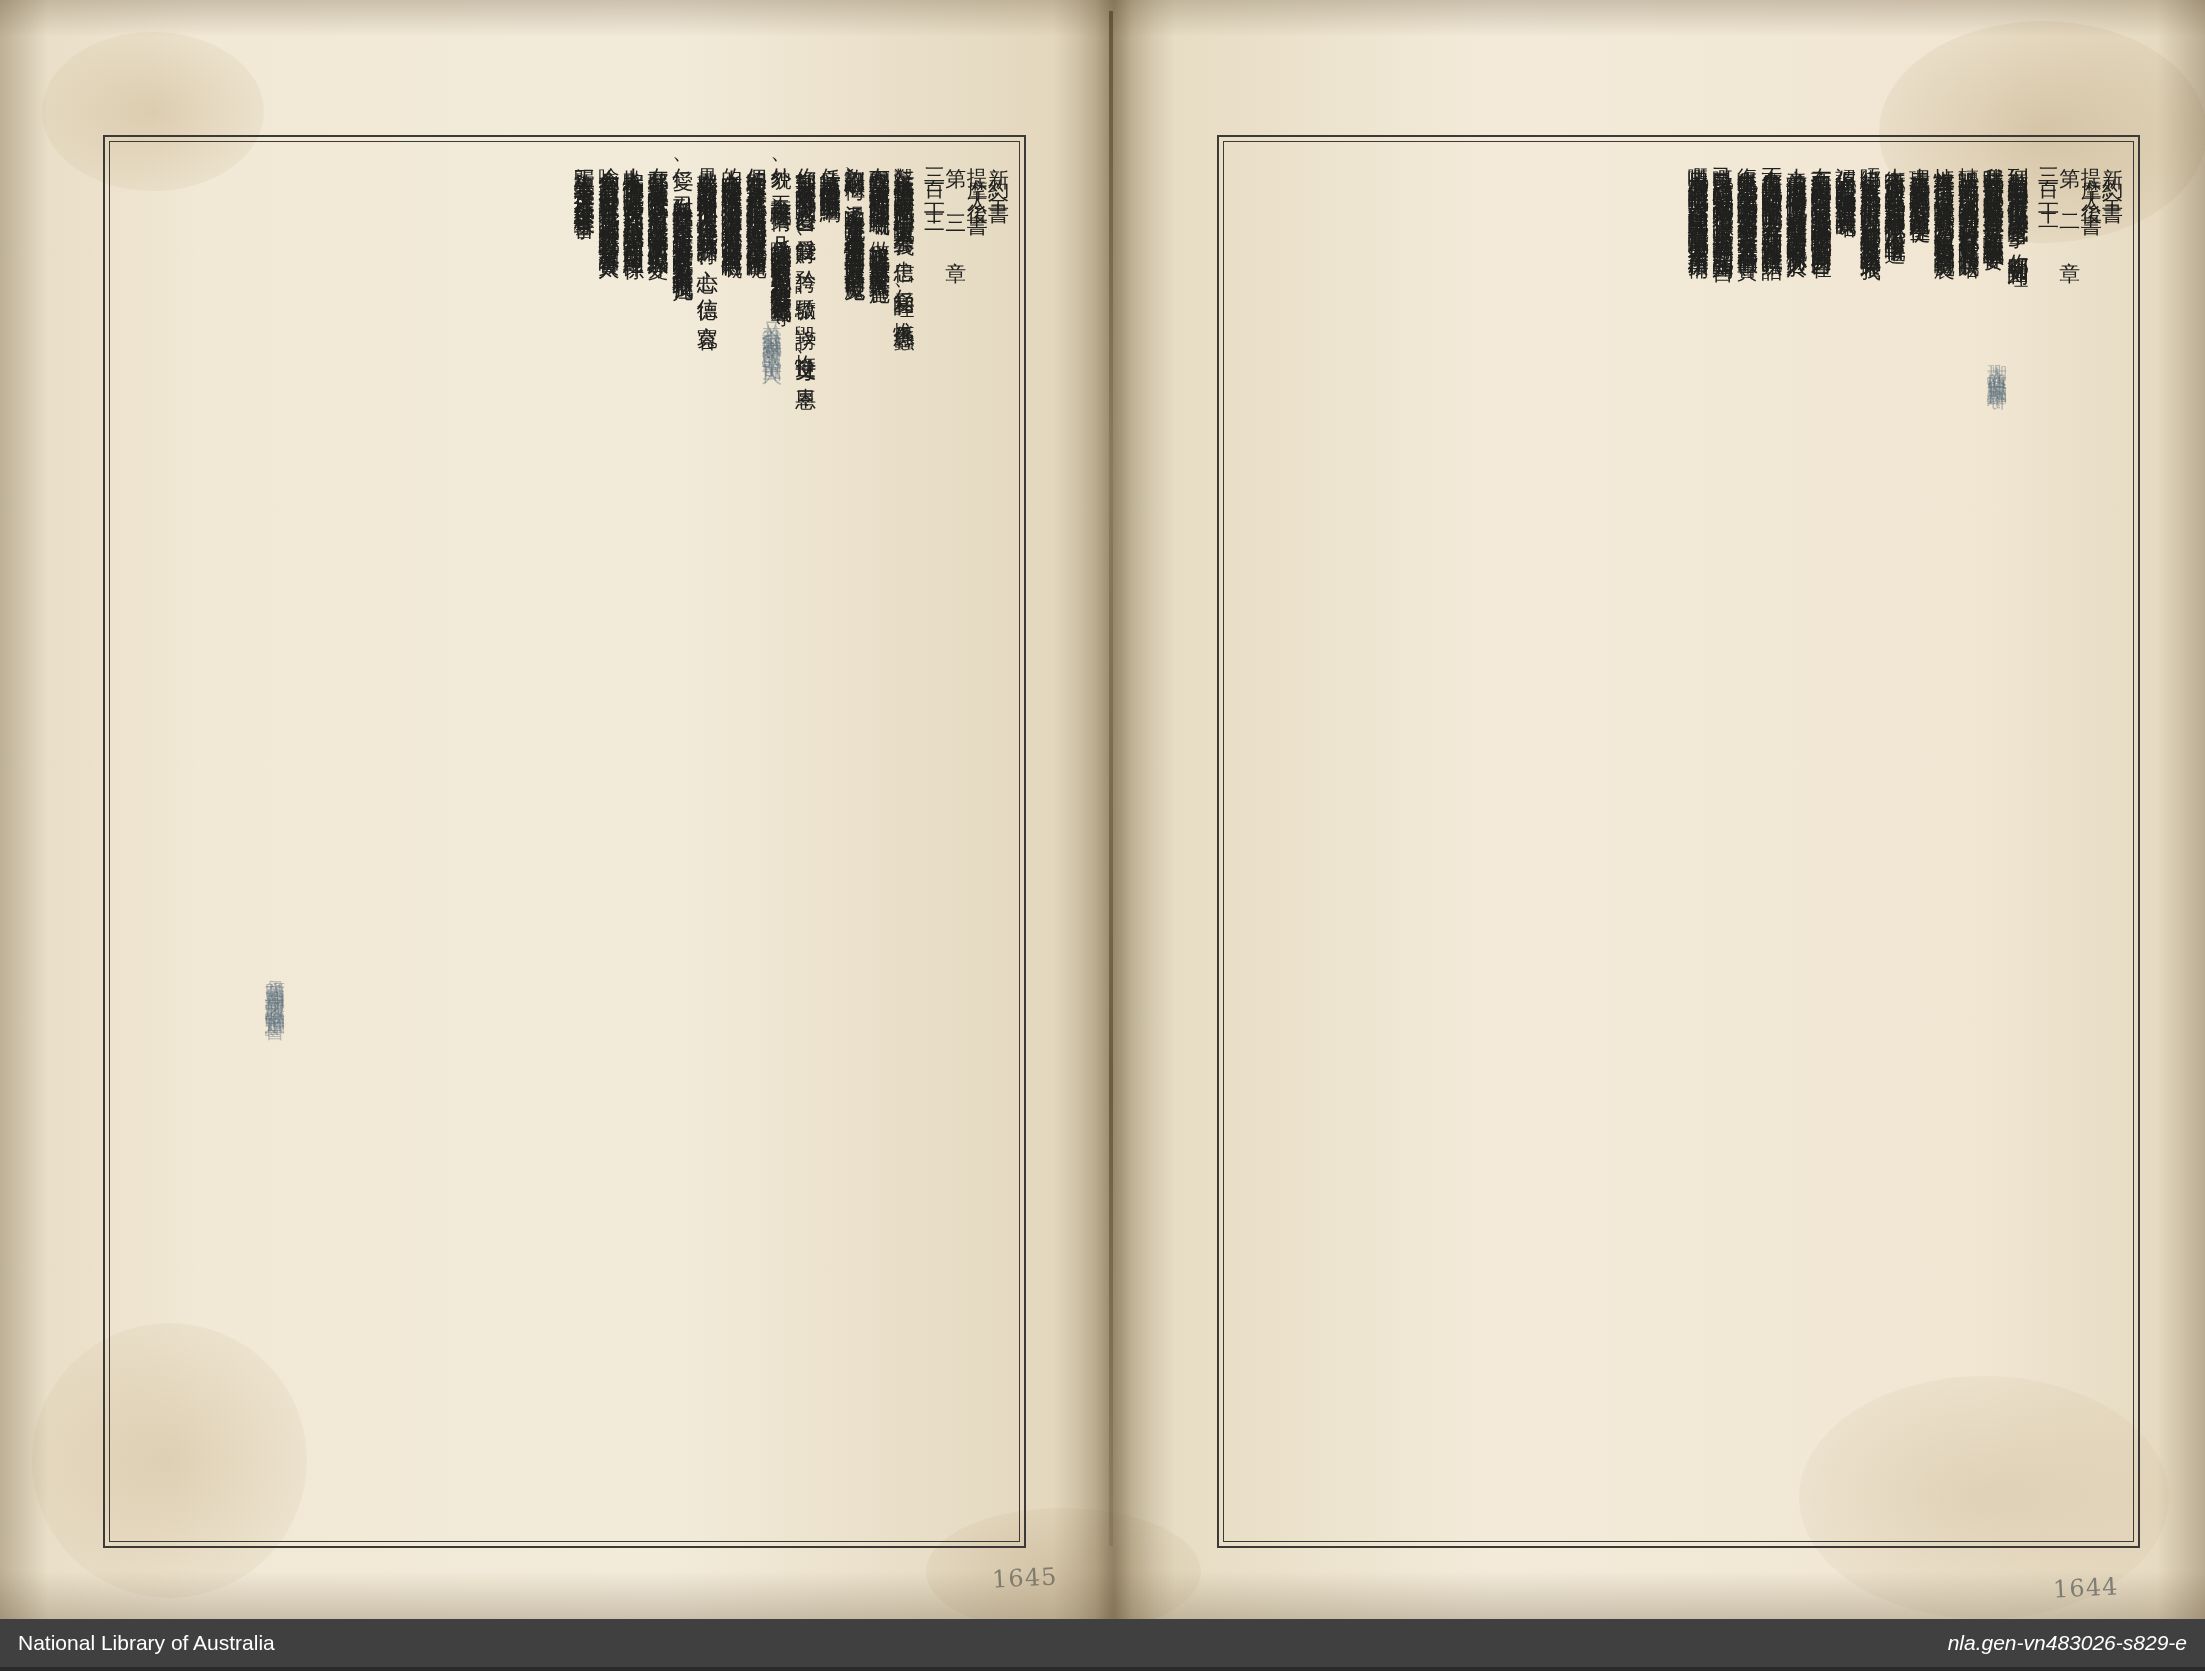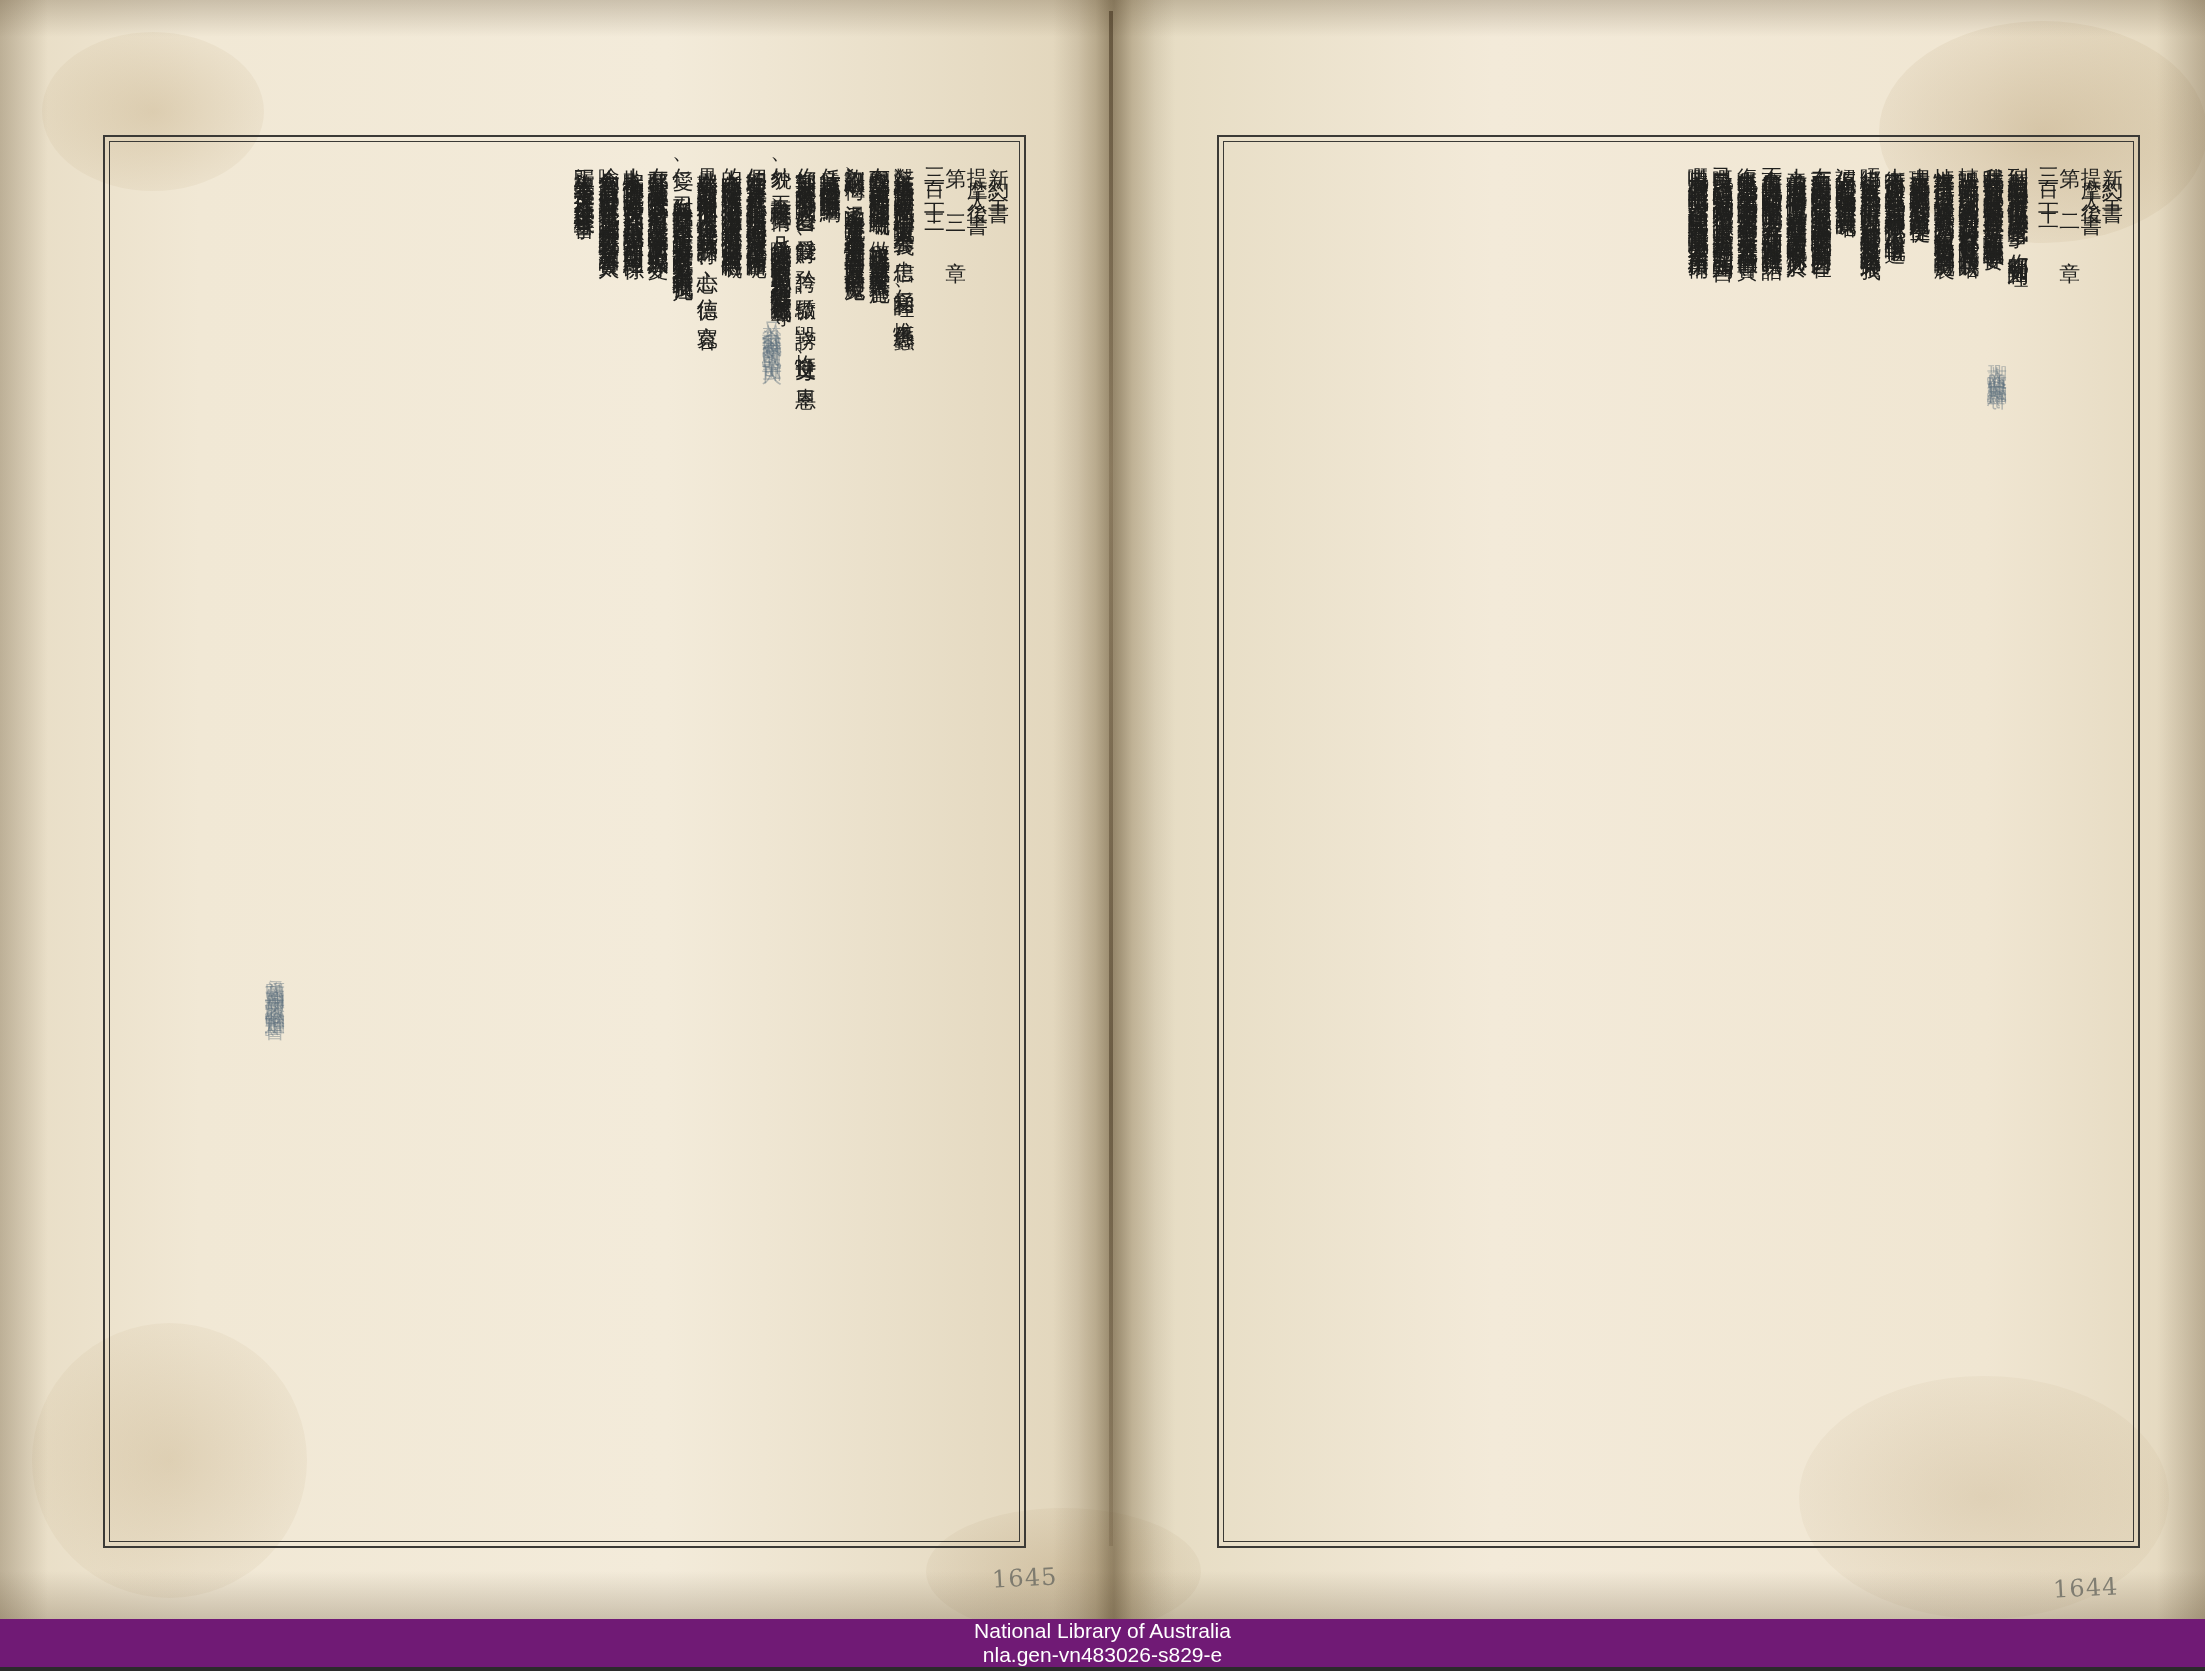--- a/index.html
+++ b/index.html
@@ -156,33 +156,32 @@
     letter-spacing: 1.1px;
     transform: rotate(-3deg);
     opacity: 0.8;
   }
 
   
   .footer-bar {
     position: absolute;
     left: 0; top: 1619px;
     width: 2205px; height: 48px;
-    background: #701a75;
+    background: #404040;
     color: #fff;
     display: flex;
     align-items: center;
     justify-content: space-between;
     padding: 0 18px;
     box-sizing: border-box;
     font-family: "Liberation Sans", sans-serif;
     font-size: 21px;
-    flex-direction: column;
   }
   .footer-bar .left { text-align: left; }
-  .footer-bar .right { text-align: left; }
+  .footer-bar .right { text-align: left; font-style: italic; }
 </style>
 </head>
 <body>
 
 <div class="scan">
   <div class="paper-left"></div>
   <div class="paper-right"></div>
 
   <div class="stain" style="left:42px; top:32px; width:222px; height:159px; background:radial-gradient(ellipse at center, rgba(176,148,100,0.30), rgba(176,148,100,0));"></div>
   <div class="stain" style="left:1879px; top:21px; width:328px; height:222px; background:radial-gradient(ellipse at center, rgba(170,142,96,0.35), rgba(170,142,96,0));"></div>

